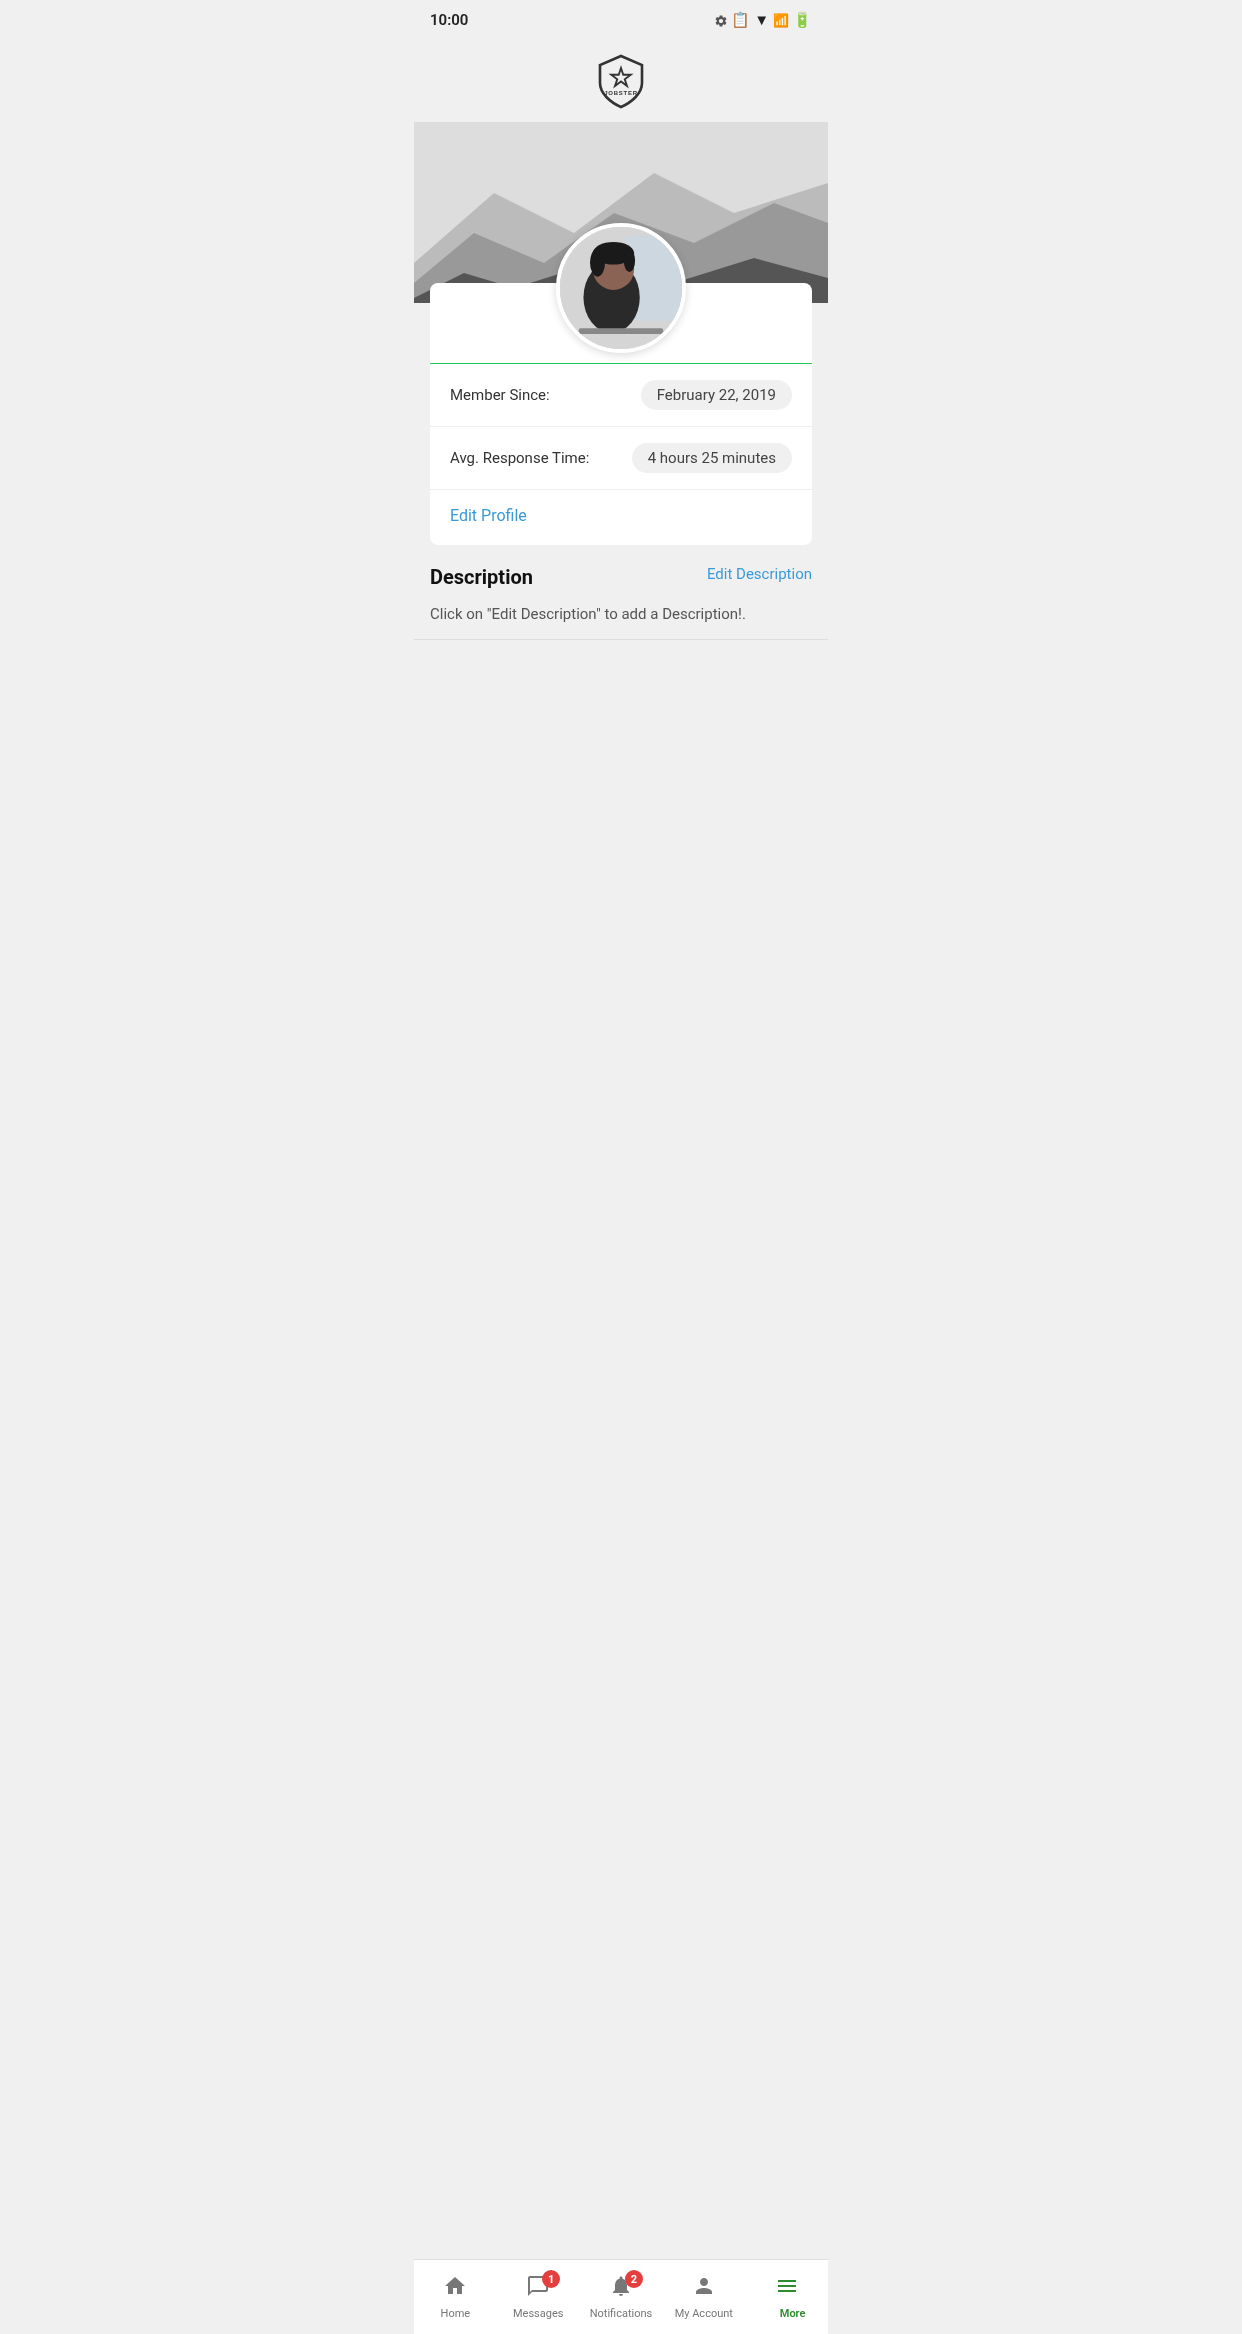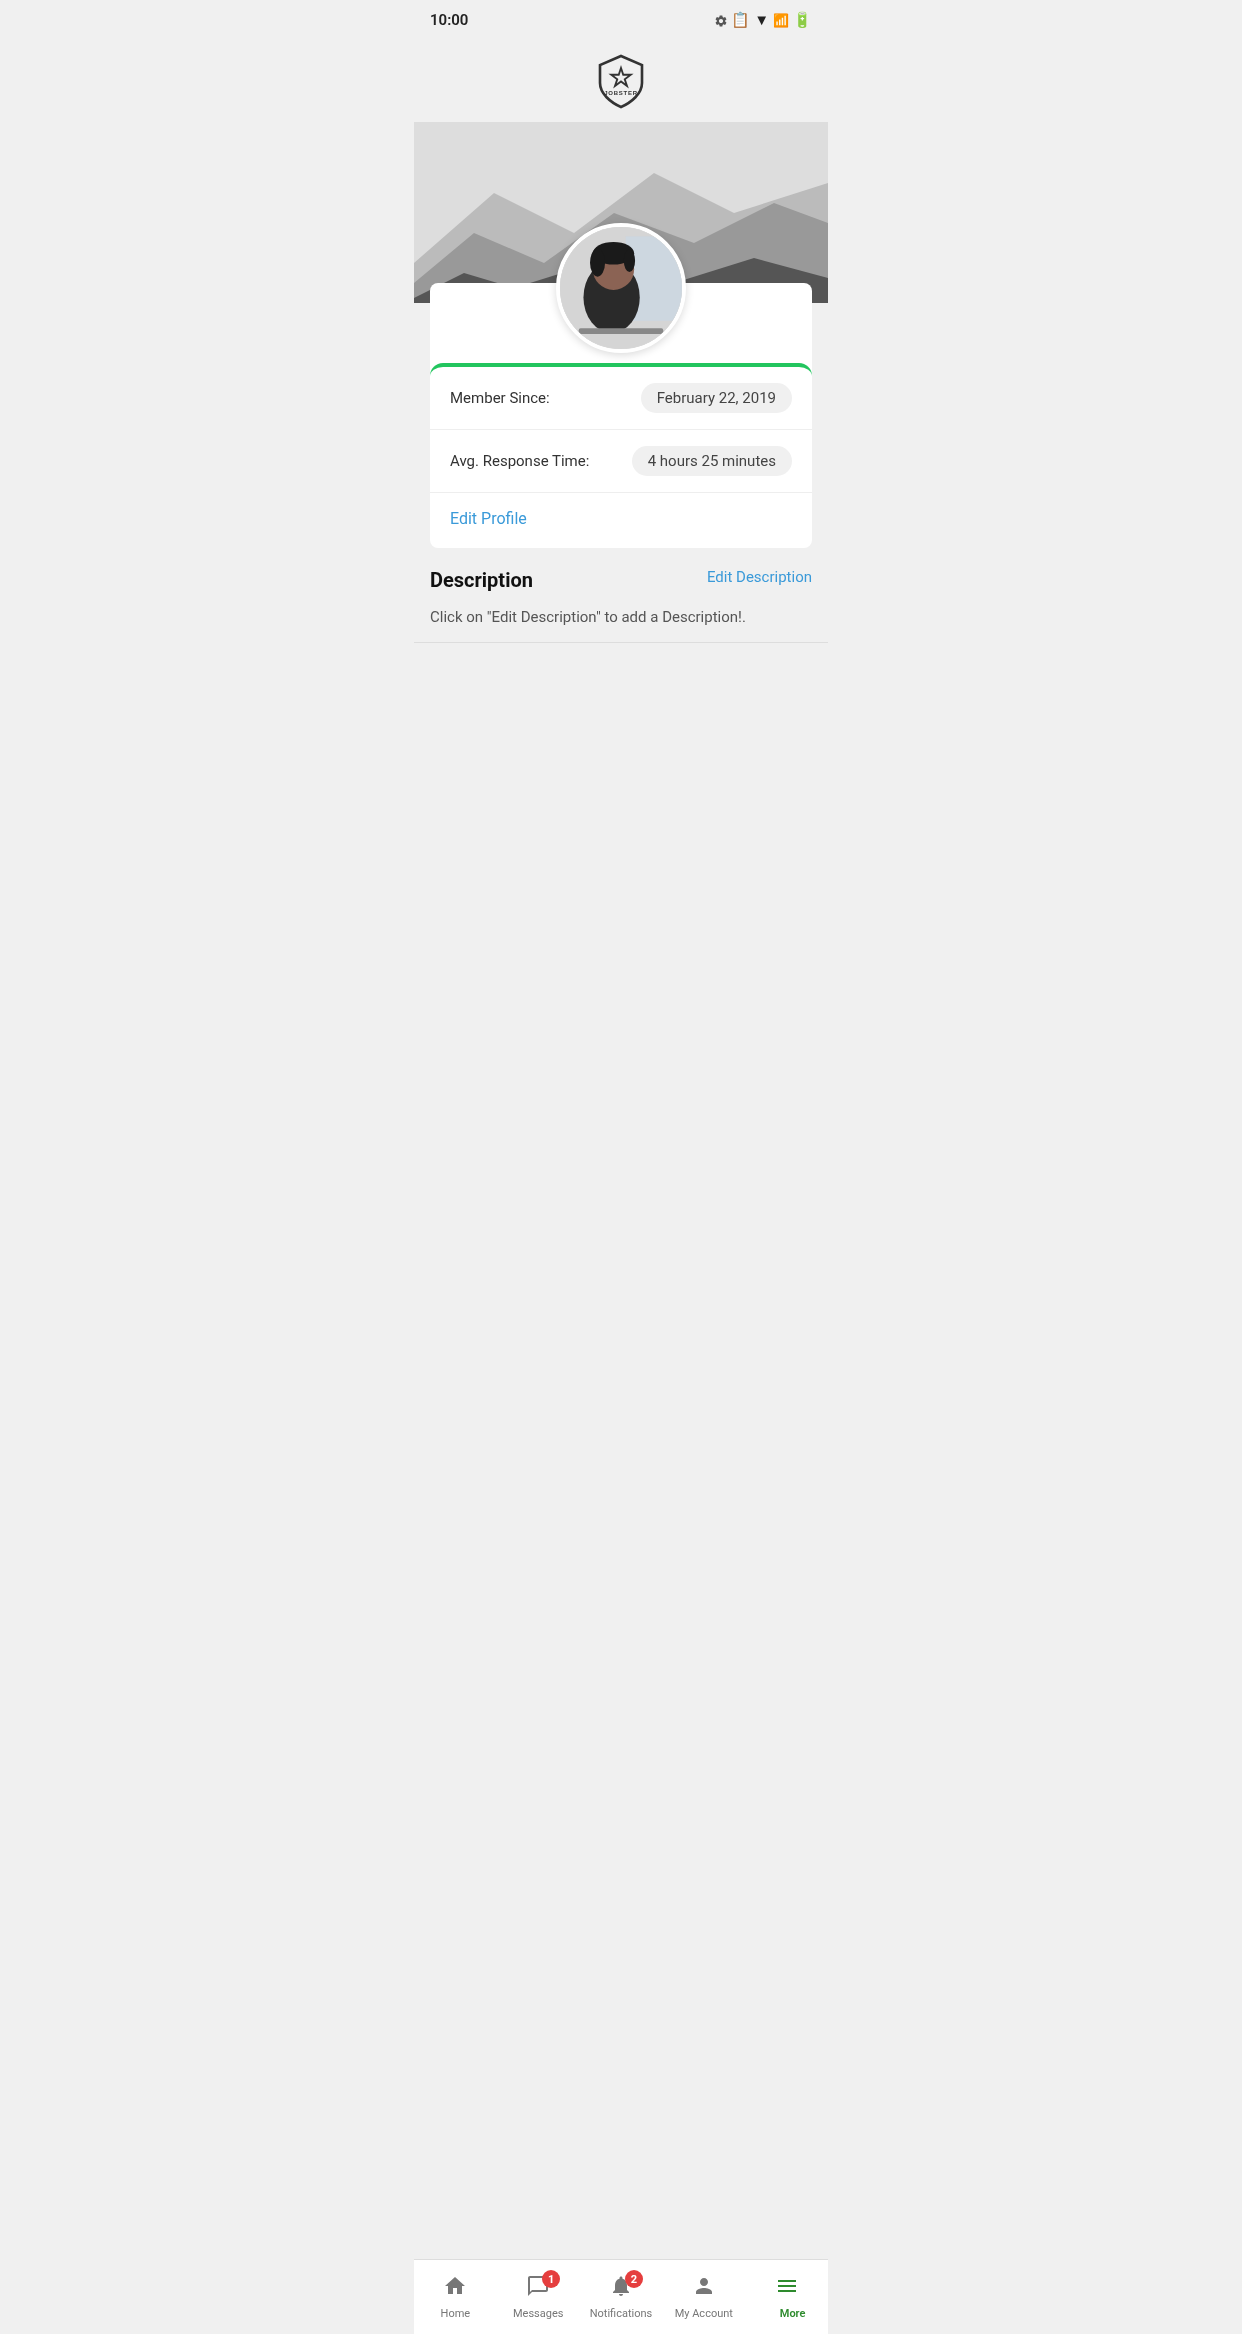--- a/index.html
+++ b/index.html
@@ -141,22 +141,21 @@
     }
     .profile-rating-value {
       font-size: 14px;
       color: #555;
       margin-bottom: 16px;
     }
 
     
     .stats-table {
       width: 100%;
-      border-top: 4px solid #22c55e;
-      border-radius: 13px;
+      border-top: 1px solid #22c55e;
     }
     .stats-row {
       display: flex;
       justify-content: space-between;
       align-items: center;
       padding: 16px 20px;
       border-bottom: 1px solid #eee;
     }
     .stats-label {
       font-size: 15px;

